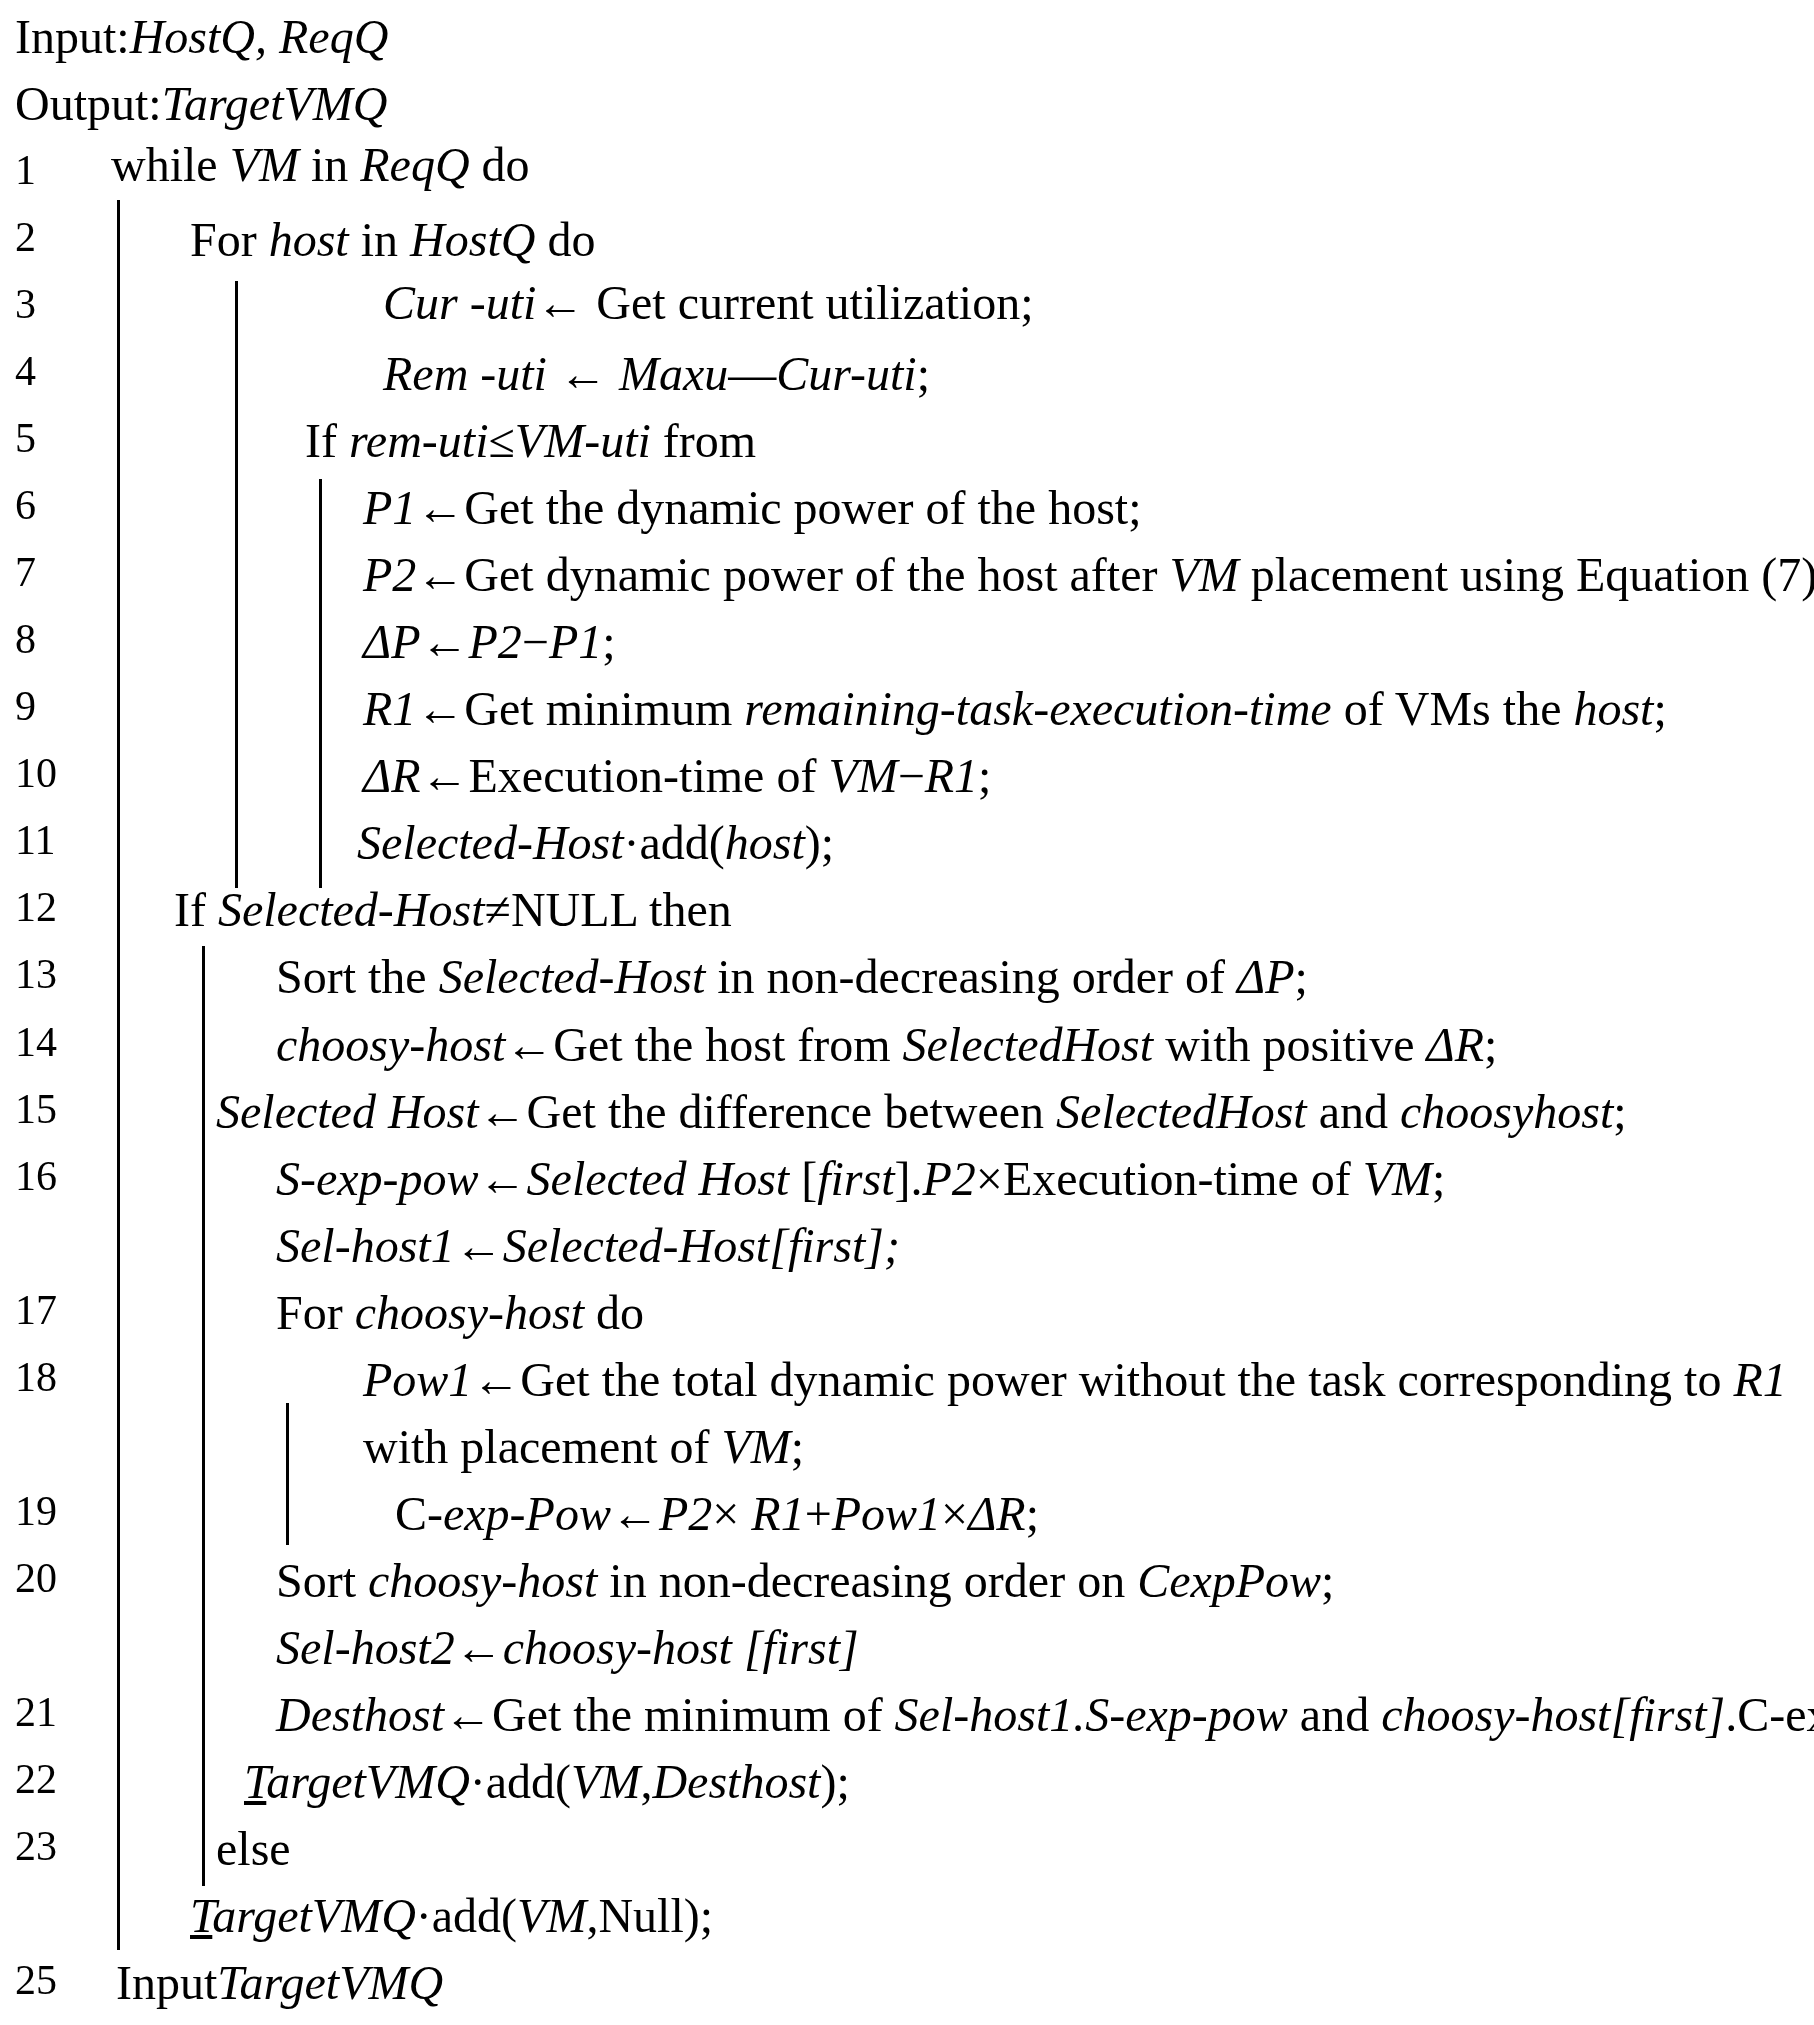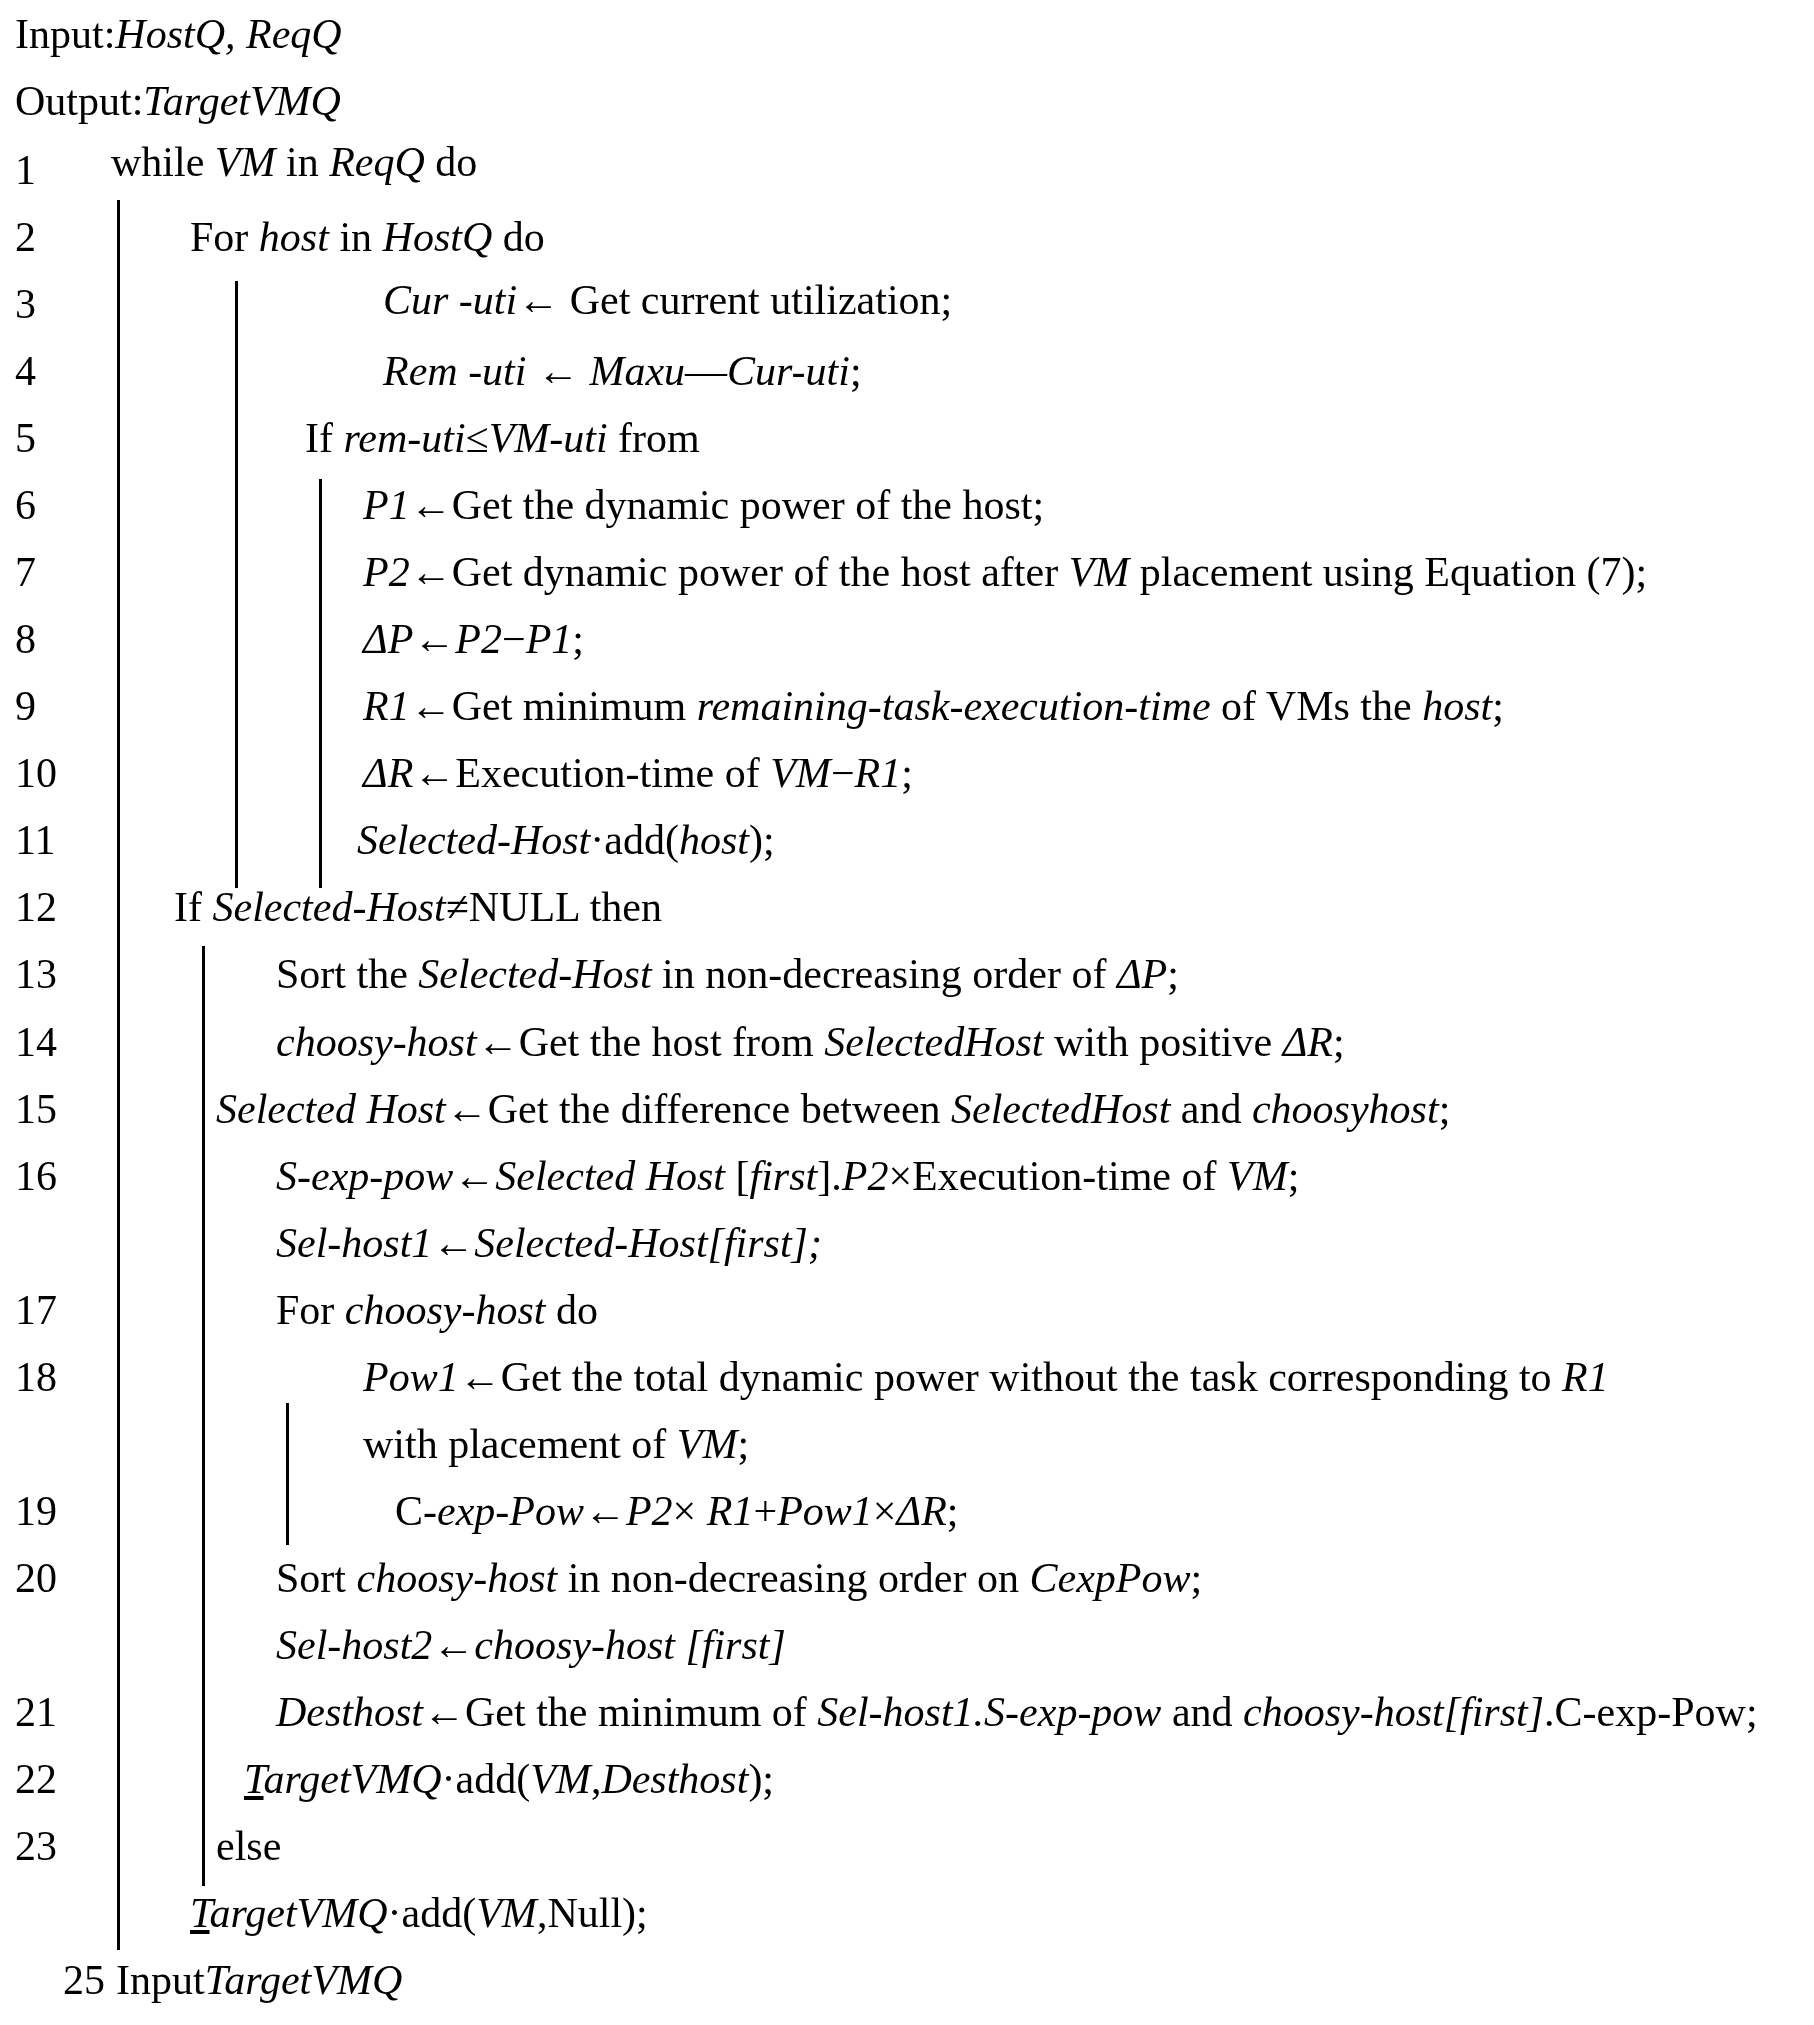--- a/index.html
+++ b/index.html
@@ -1,18 +1,18 @@
 <!DOCTYPE html>
 <html style="font-size:8px"><head>
 <meta charset="utf-8">
 <style>
   html, body { margin: 0; padding: 0; background: #ffffff; }
   body { width: 1815px; height: 2025px; position: relative; overflow: hidden;
          font-family: "Liberation Serif", "DejaVu Serif", serif; color: #000; }
-  .line { position: absolute; white-space: nowrap; font-size: 42px; line-height: 1; }
+  .line { position: absolute; white-space: nowrap; font-size: 48px; line-height: 1; }
   .num { position: absolute; left: 15px; font-size: 42px; line-height: 1; }
   .vbar { position: absolute; width: 2.5px; background: #000; }
   .it { font-style: italic; }
   .u { text-decoration: underline; }
 </style>
 </head>
 <body>
 
 <div id="doc">
   <div class="line" style="left:15px; top:13.4px;"><span>Input:</span><span class="it">HostQ, ReqQ</span></div>
@@ -61,21 +61,21 @@
       <div class="num" style="top: 1557px;">20</div>
       <div class="line" style="left: 276px; top: 1557px;"><span>Sort </span><span class="it">choosy-host</span><span> in non-decreasing order on </span><span class="it">CexpPow</span><span>;</span></div>
       <div class="line" style="left: 276px; top: 1624px;"><span class="it">Sel-host2</span><span>←</span><span class="it">choosy-host [first]</span></div>
       <div class="num" style="top: 1691px;">21</div>
       <div class="line" style="left: 276px; top: 1691px;"><span class="it">Desthost</span><span>←Get the minimum of </span><span class="it">Sel-host1.S-exp-pow</span><span> and </span><span class="it">choosy-host[first]</span><span>.C-exp-Pow;</span></div>
       <div class="num" style="top: 1758px;">22</div>
       <div class="line" style="left: 244px; top: 1758px;"><span class="it u">T</span><span class="it">argetVMQ</span><span>·add(</span><span class="it">VM</span><span>,</span><span class="it">Desthost</span><span>);</span></div>
       <div class="num" style="top: 1825px;">23</div>
       <div class="line" style="left: 216px; top: 1825px;"><span>else</span></div>
       <div class="line" style="left: 190px; top: 1892px;"><span class="it u">T</span><span class="it">argetVMQ</span><span>·add(</span><span class="it">VM</span><span>,Null);</span></div>
-      <div class="num" style="top: 1959px; margin-left: 48px;">25</div>
+      <div class="num" style="top: 1959px;">25</div>
       <div class="line" style="left: 116px; top: 1959px;"><span>Input</span><span class="it">TargetVMQ</span></div>
     </div>
   <div id="guides-container">
       <div class="vbar" style="left: 117px; top: 200px; height: 1750px;"></div>
       <div class="vbar" style="left: 235px; top: 281px; height: 607px;"></div>
       <div class="vbar" style="left: 319px; top: 479px; height: 409px;"></div>
       <div class="vbar" style="left: 202px; top: 946px; height: 940px;"></div>
       <div class="vbar" style="left: 286px; top: 1403px; height: 142px;"></div>
     </div>
 </div>

